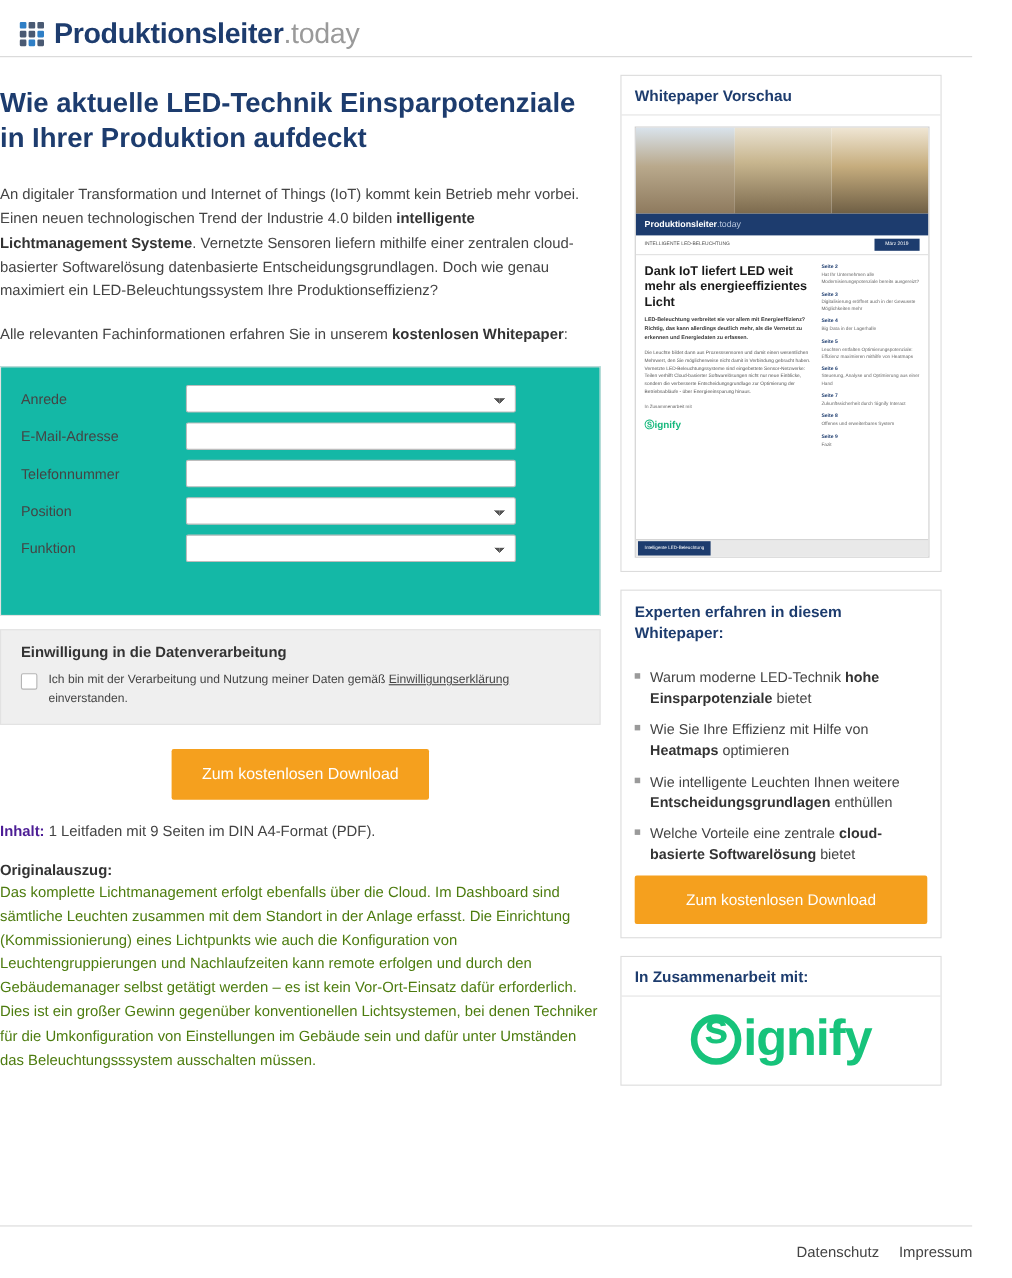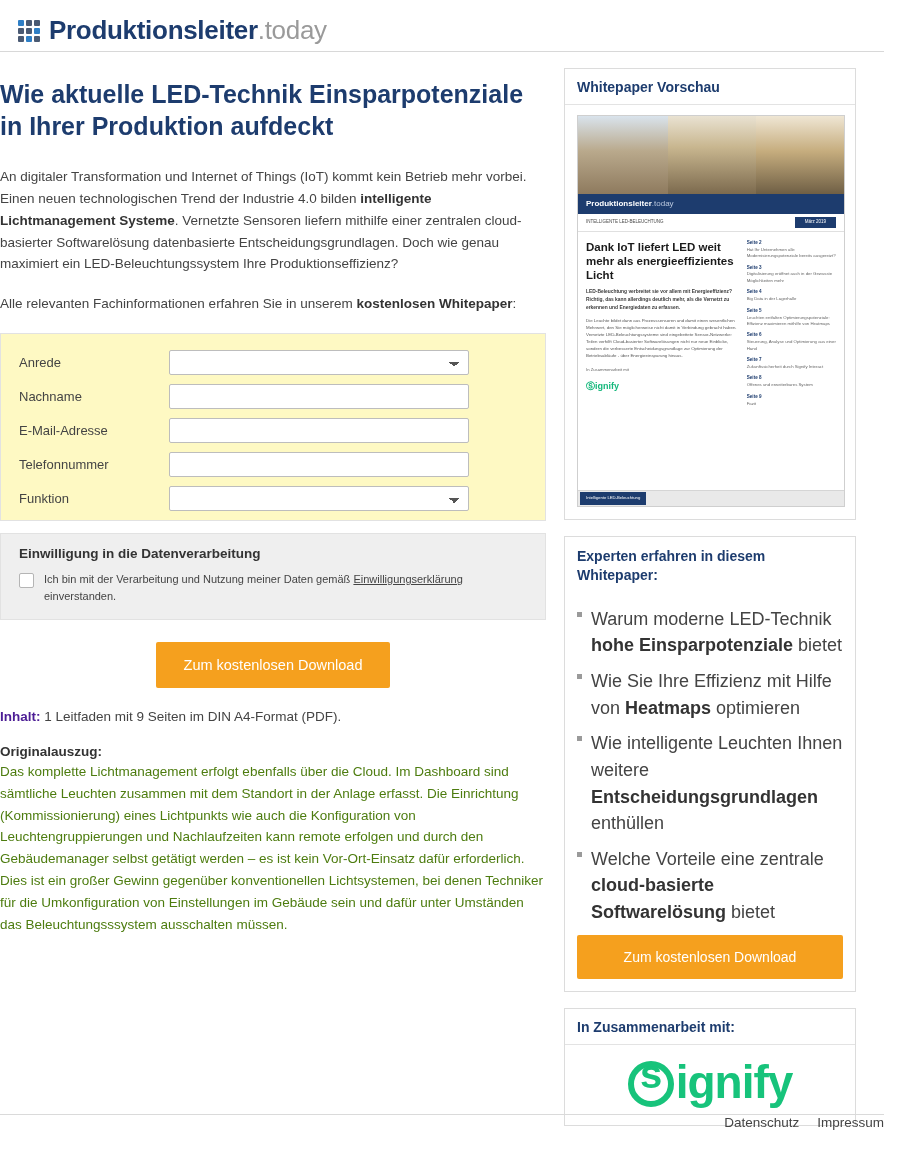--- a/index.html
+++ b/index.html
@@ -71,31 +71,31 @@
   p.intro {
     font-size: 13.5px;
     line-height: 1.62;
     color: #444;
     margin: 0 0 18px 0;
   }
   p.intro b { color: #333; }
 
   
   .form-box {
-    background: #fef9c3;
+    background: #14b8a6;
     border: 1px solid #e2e2e2;
-    padding: 16px 18px 9px 18px;
+    padding: 16px 18px 32px 18px;
     margin-bottom: 12px;
   }
   .form-row {
     display: flex;
     align-items: center;
     margin-bottom: 9px;
   }
-  .form-row:last-child { margin-bottom: 0; }
+  .form-row:last-child { margin-bottom: 16px; }
   .form-label {
     width: 150px;
     font-size: 13px;
     color: #444;
   }
   .form-field {
     flex: 1;
   }
   .form-field input,
   .form-field select {
@@ -278,21 +278,21 @@
     font-size: 14px;
     font-weight: bold;
     color: #1d3c6e;
     line-height: 1.35;
     margin: 0 0 21px 0;
   }
   ul.bullets { list-style: none; margin: 0; padding: 0; }
   ul.bullets li {
     position: relative;
     padding-left: 14px;
-    font-size: 18px;
+    font-size: 13px;
     line-height: 1.48;
     color: #444;
     margin-bottom: 9px;
   }
   ul.bullets li:before {
     content: "";
     position: absolute;
     left: 0; top: 6px;
     width: 5px; height: 5px;
     background: #9a9a9a;
@@ -340,20 +340,21 @@
   
   .footer {
     position: absolute;
     left: 0; right: 0; bottom: 0;
     height: 48px;
     border-top: 1px solid #dadada;
     width: 884px;
     margin: 0 auto;
     display: flex;
     justify-content: flex-end;
+    align-items: center;
     gap: 18px;
     font-size: 13.5px;
   }
   .footer a { color: #444; text-decoration: none; }
 </style>
 </head>
 <body>
 
 <div class="page">
 
@@ -388,30 +389,30 @@
         <span>Alle relevanten Fachinformationen erfahren Sie in unserem </span><b>kostenlosen Whitepaper</b><span>:</span>
       </p>
 
       <div class="form-box">
         <div id="form-rows">
             <div class="form-row">
               <div class="form-label">Anrede</div>
               <div class="form-field"><select><option></option></select></div>
             </div>
             <div class="form-row">
-              <div class="form-label">Nachname</div>
-              <div class="form-field"><input type="text" style=""></div>
-            </div>
-            <div class="form-row">
               <div class="form-label">E-Mail-Adresse</div>
               <div class="form-field"><input type="text" style=""></div>
             </div>
             <div class="form-row">
               <div class="form-label">Telefonnummer</div>
               <div class="form-field"><input type="text" style=""></div>
+            </div>
+            <div class="form-row">
+              <div class="form-label">Position</div>
+              <div class="form-field"><select><option></option></select></div>
             </div>
             <div class="form-row">
               <div class="form-label">Funktion</div>
               <div class="form-field"><select><option></option></select></div>
             </div>
           </div>
       </div>
 
       <div class="consent-box">
         <div class="consent-title">Einwilligung in die Datenverarbeitung</div>

